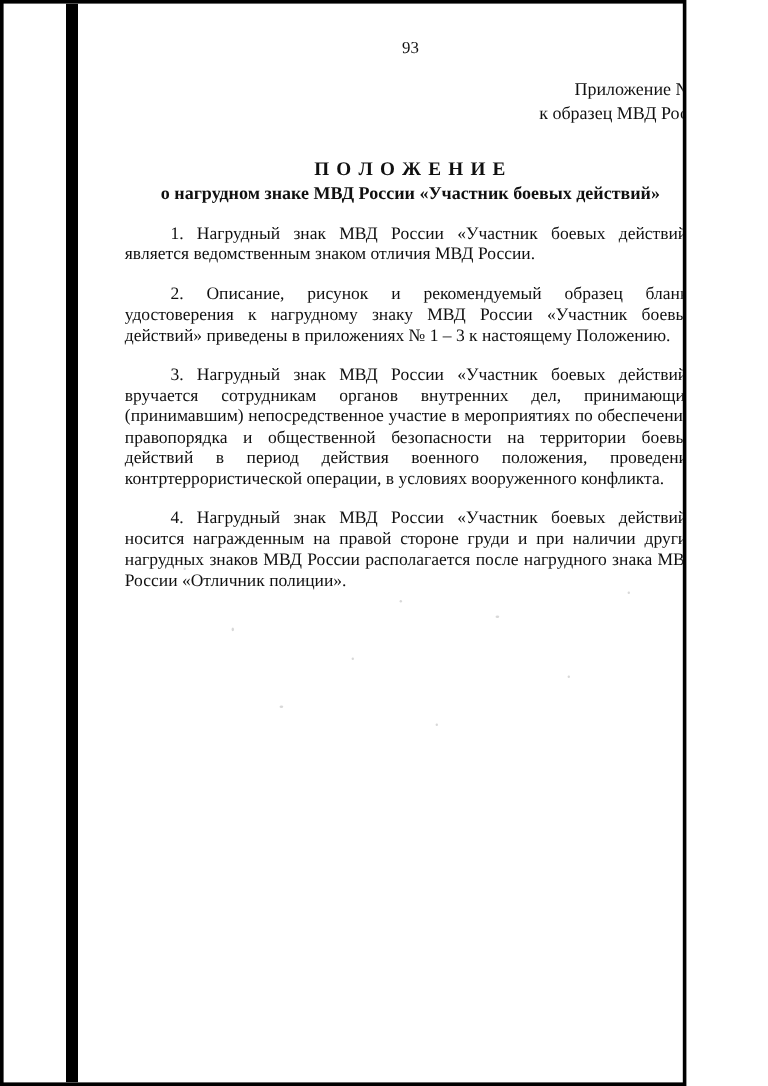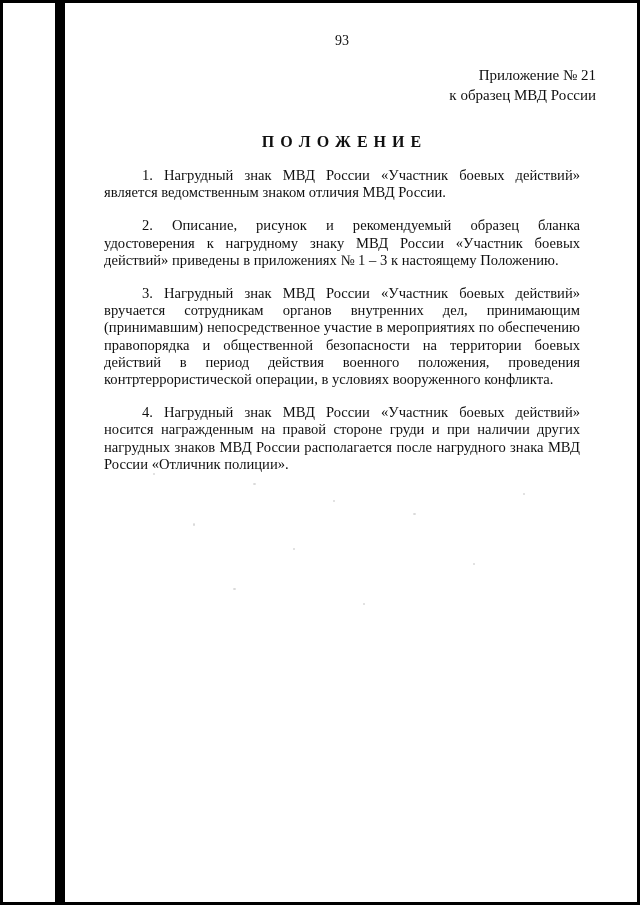--- a/index.html
+++ b/index.html
@@ -8,21 +8,21 @@
     background: #ffffff;
   }
   body {
     width: 640px;
     height: 905px;
     font-family: "Liberation Serif", serif;
     color: #101010;
   }
   .page {
     position: relative;
-    width: 640px;
+    width: 572px;
     height: 905px;
     box-sizing: border-box;
     border: 3px solid #000000;
     background: #ffffff;
     overflow: hidden;
   }
   .left-bar {
     position: absolute;
     left: 52px;
     top: 0;
@@ -97,20 +97,21 @@
 
     <div class="page-number">93</div>
 
     <div class="appendix">
       <div>Приложение № 21</div>
       <div>к образец МВД России</div>
     </div>
 
     <div class="doc-title">П О Л О Ж Е Н И Е</div>
 
+    <div class="doc-subtitle">о нагрудном знаке МВД России «Участник боевых действий»</div>
 
     <div class="body-text">
       <p>1. Нагрудный знак МВД России «Участник боевых действий» является ведомственным знаком отличия МВД России.</p>
       <p>2. Описание, рисунок и рекомендуемый образец бланка удостоверения к нагрудному знаку МВД России «Участник боевых действий» приведены в приложениях № 1 – 3 к настоящему Положению.</p>
       <p>3. Нагрудный знак МВД России «Участник боевых действий» вручается сотрудникам органов внутренних дел, принимающим (принимавшим) непосредственное участие в мероприятиях по обеспечению правопорядка и общественной безопасности на территории боевых действий в период действия военного положения, проведения контртеррористической операции, в условиях вооруженного конфликта.</p>
       <p>4. Нагрудный знак МВД России «Участник боевых действий» носится награжденным на правой стороне груди и при наличии других нагрудных знаков МВД России располагается после нагрудного знака МВД России «Отличник полиции».</p>
     </div>
 
   </div>
 

